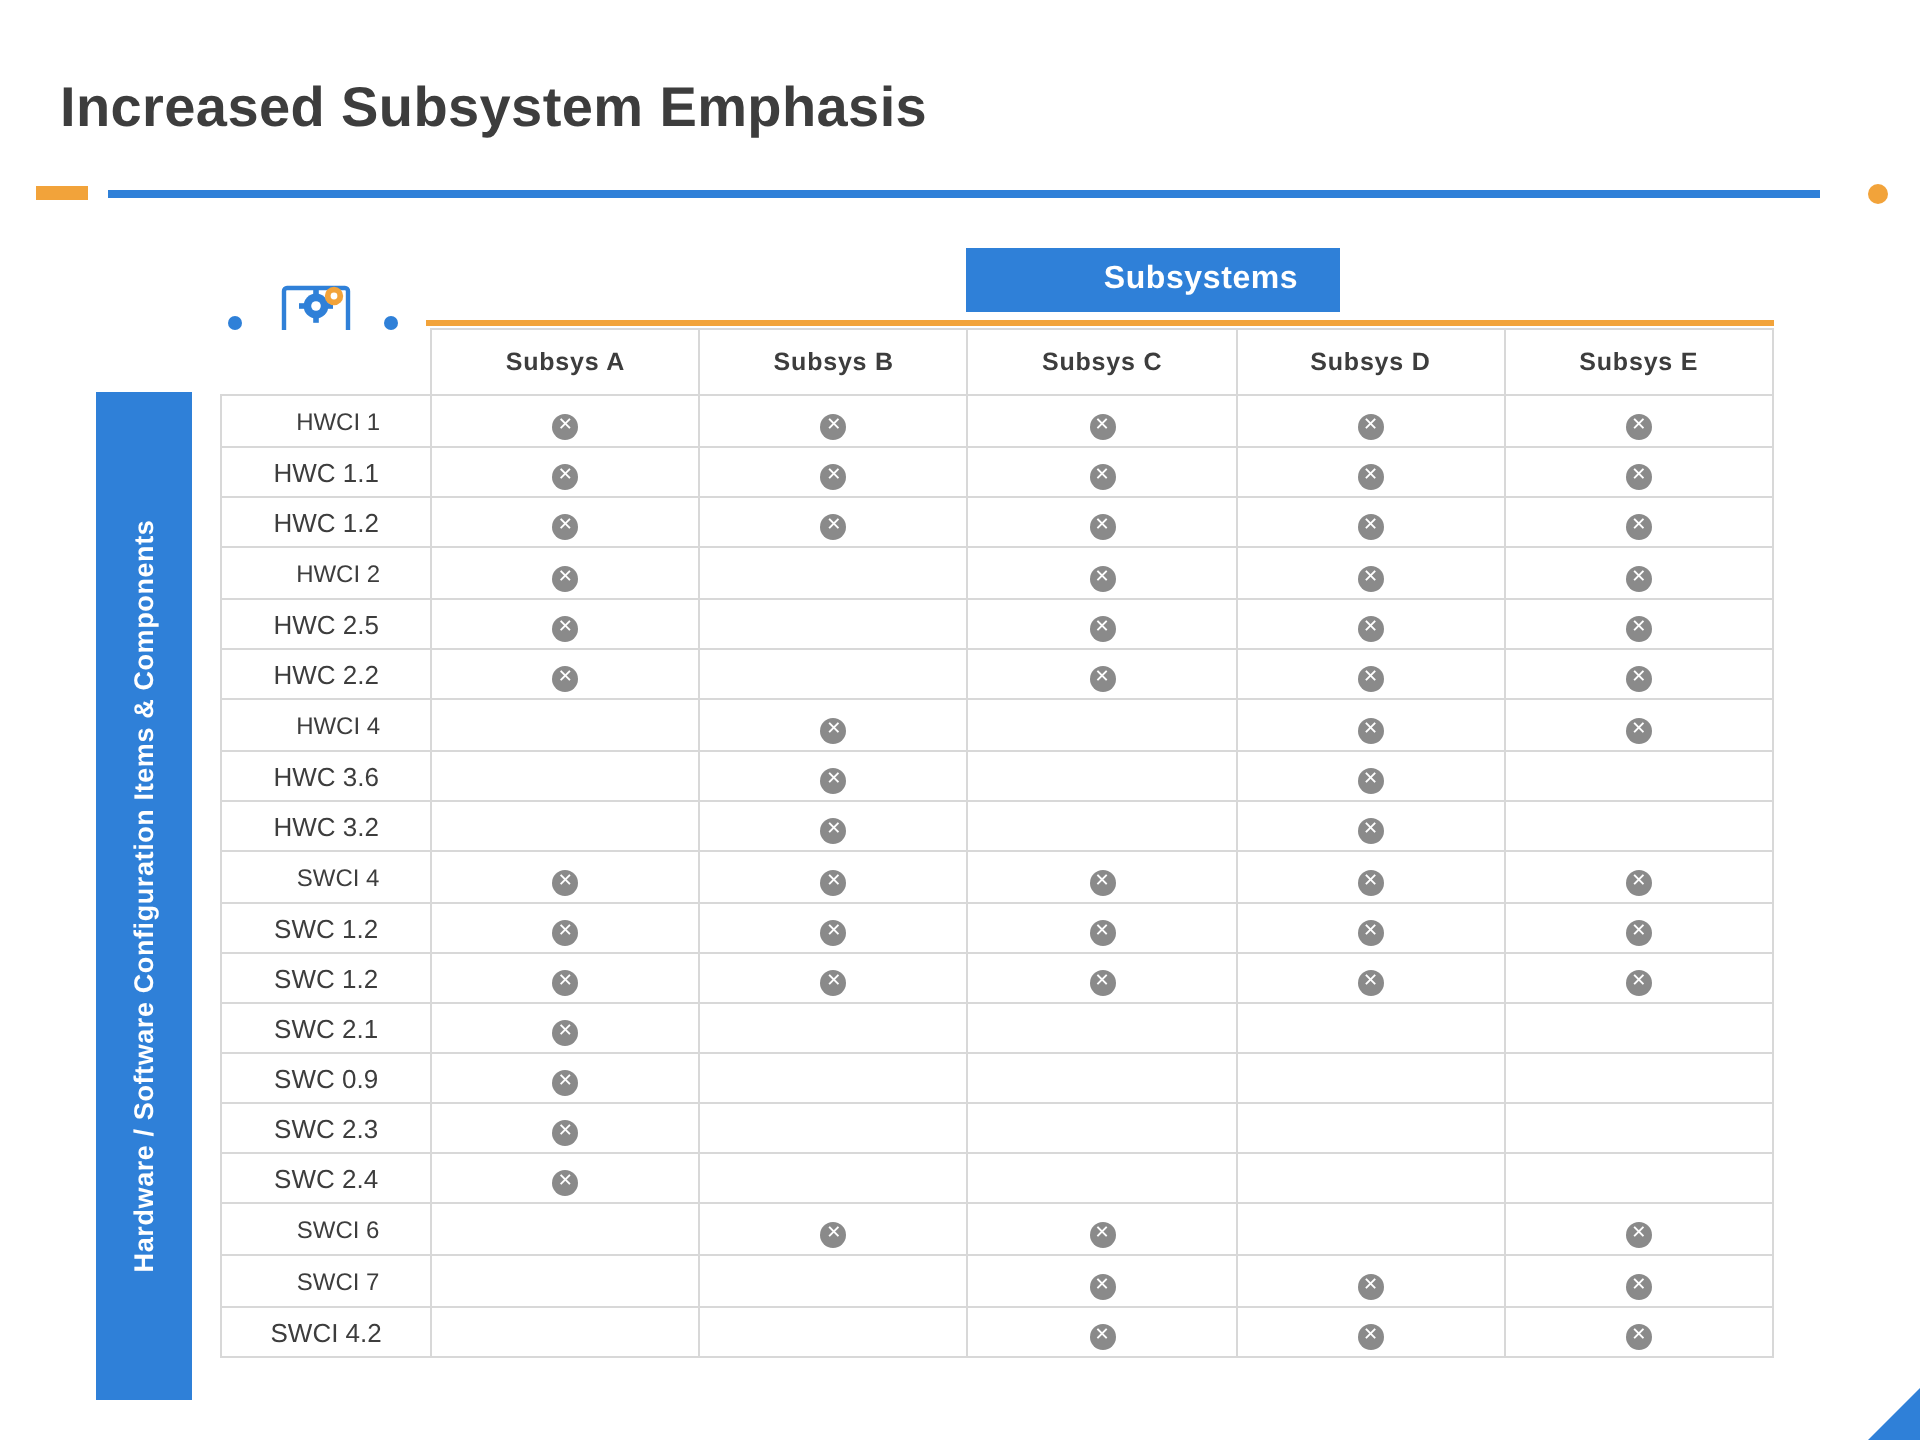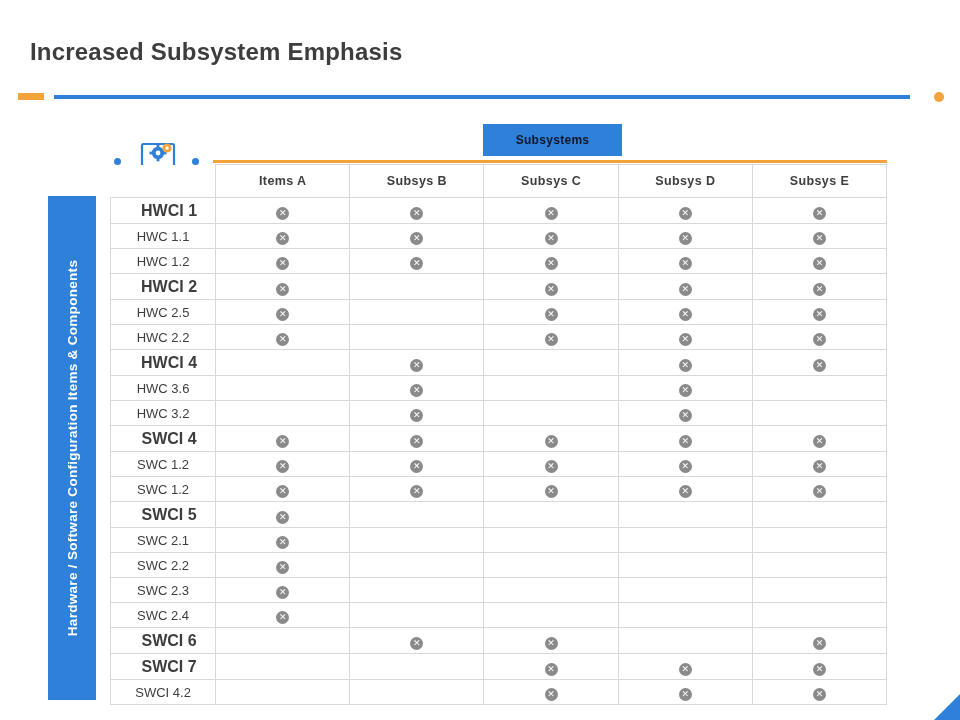--- a/index.html
+++ b/index.html
@@ -13,21 +13,21 @@
     position: relative;
     font-family: "Liberation Sans", sans-serif;
     overflow: hidden;
   }
 
   
   .slide-title {
     position: absolute;
     left: 30px;
     top: 38px;
-    font-size: 24px;
+    font-size: 28px;
     font-weight: bold;
     color: #3d3d3d;
     letter-spacing: 0.2px;
   }
 
   
   .title-rule {
     position: absolute;
     left: 18px;
     top: 92px;
@@ -61,27 +61,28 @@
   }
 
   
   .subsys-chip {
     position: absolute;
     left: 483px;
     top: 124px;
     width: 139px;
     height: 32px;
     background: #2f80d8;
-    color: #0f172a;
-    font-size: 12px;
+    color: #ffffff;
+    font-size: 16px;
     font-weight: bold;
     display: flex;
     align-items: center;
     justify-content: center;
     letter-spacing: 0.3px;
+    padding-left: 48px;
   }
 
   
   .orange-rule {
     position: absolute;
     left: 213px;
     top: 160px;
     width: 674px;
     height: 3px;
     background: #f2a33a;
@@ -179,22 +180,22 @@
     background: #ffffff;
   }
   td.rowlabel {
     text-align: left;
     padding-left: 32px;
     font-size: 13px;
     color: #3d3d3d;
     white-space: nowrap;
   }
   tr.major td.rowlabel {
-    font-size: 16px;
-    font-weight: bold;
+    font-size: 12px;
+    font-weight: normal;
     padding-left: 12px;
   }
   tr.major td {
     height: 25px;
   }
 
   .xmark {
     display: inline-block;
     width: 13px;
     height: 13px;
@@ -266,21 +267,21 @@
       <col style="width:105px">
       <col style="width:134px">
       <col style="width:134px">
       <col style="width:134px">
       <col style="width:134px">
       <col style="width:134px">
     </colgroup>
     <thead>
       <tr>
         <th class="corner"></th>
-        <th class="col-head">Items A</th>
+        <th class="col-head">Subsys A</th>
         <th class="col-head">Subsys B</th>
         <th class="col-head">Subsys C</th>
         <th class="col-head">Subsys D</th>
         <th class="col-head">Subsys E</th>
       </tr>
     </thead>
     <tbody id="matrix-body">
         <tr class="major">
           <td class="rowlabel">HWCI 1</td>
           <td><span class="xmark">✕</span></td>
@@ -370,38 +371,30 @@
           <td><span class="xmark">✕</span></td>
         </tr>
         <tr>
           <td class="rowlabel">SWC 1.2</td>
           <td><span class="xmark">✕</span></td>
           <td><span class="xmark">✕</span></td>
           <td><span class="xmark">✕</span></td>
           <td><span class="xmark">✕</span></td>
           <td><span class="xmark">✕</span></td>
         </tr>
-        <tr class="major">
-          <td class="rowlabel">SWCI 5</td>
-          <td><span class="xmark">✕</span></td>
-          <td></td>
-          <td></td>
-          <td></td>
-          <td></td>
-        </tr>
         <tr>
           <td class="rowlabel">SWC 2.1</td>
           <td><span class="xmark">✕</span></td>
           <td></td>
           <td></td>
           <td></td>
           <td></td>
         </tr>
         <tr>
-          <td class="rowlabel">SWC 2.2</td>
+          <td class="rowlabel">SWC 0.9</td>
           <td><span class="xmark">✕</span></td>
           <td></td>
           <td></td>
           <td></td>
           <td></td>
         </tr>
         <tr>
           <td class="rowlabel">SWC 2.3</td>
           <td><span class="xmark">✕</span></td>
           <td></td>

